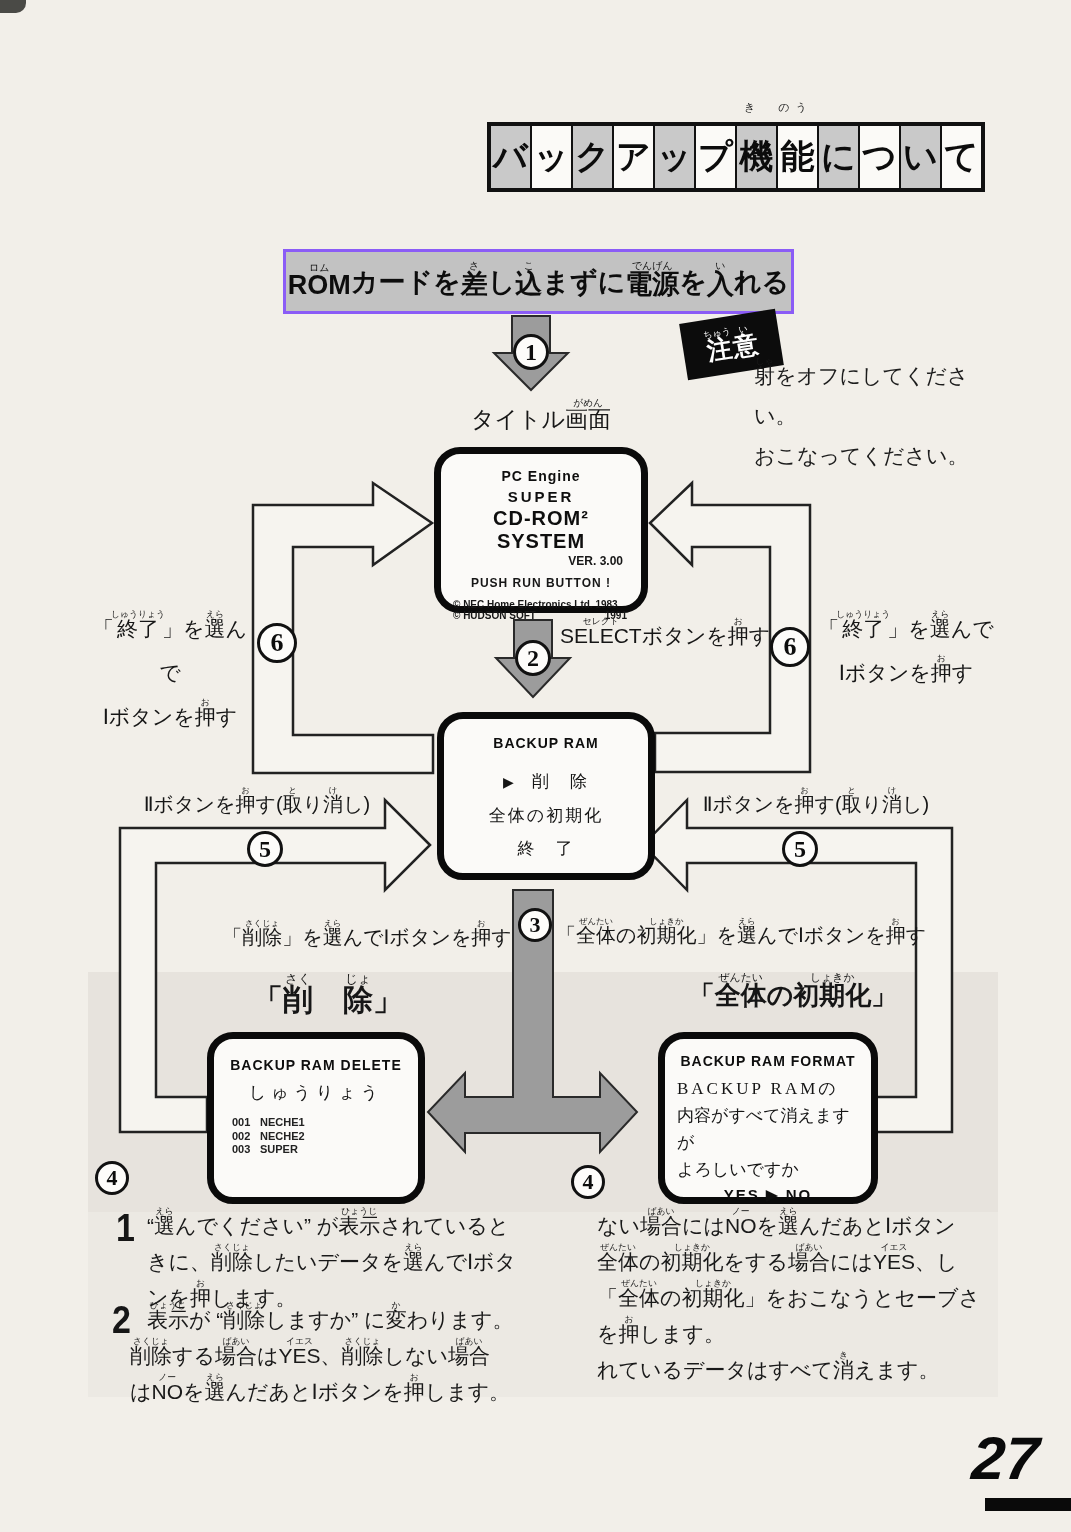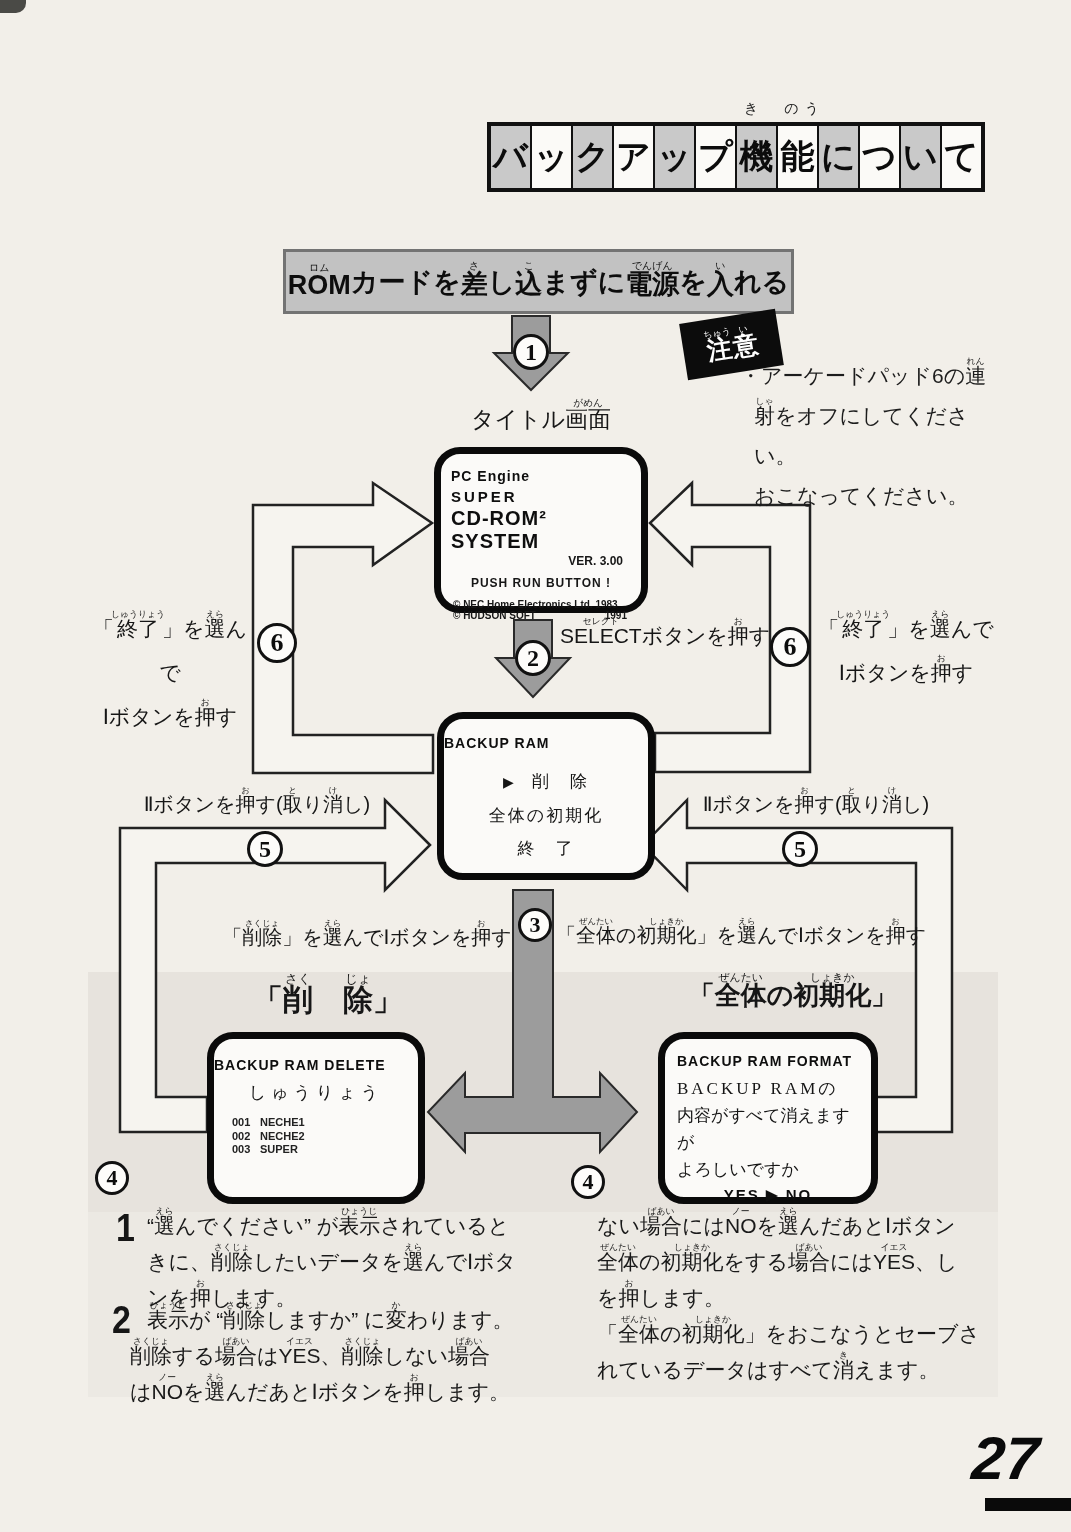--- a/index.html
+++ b/index.html
@@ -11,44 +11,44 @@
   
   .band{position:absolute;pointer-events:none;}
   .corner-mark{position:absolute;left:0;top:0;width:26px;height:13px;background:#4a4a46;border-bottom-right-radius:10px;}
 
   
   .title-banner{position:absolute;left:487px;top:122px;display:flex;border:4px solid #111;background:#111;}
   .title-cell{width:39px;height:62px;line-height:60px;text-align:center;font-size:34px;font-weight:bold;
               border-right:2px solid #111;color:#0c0c0c;}
   .title-cell:last-child{border-right:none;}
   .cell-g{background:#c9c9c9;} .cell-w{background:#fbfaf7;}
-  .title-furi{position:absolute;left:744px;top:100px;font-size:14px;letter-spacing:6px;color:#1a1a1a;}
+  .title-furi{position:absolute;left:744px;top:100px;font-size:11px;letter-spacing:6px;color:#1a1a1a;}
 
   
   .rom-banner{position:absolute;left:283px;top:249px;width:505px;height:59px;background:#c2c2c2;
-              border:3px solid #737373;display:flex;align-items:center;justify-content:center;
+              border:3px solid #8b5cf6;display:flex;align-items:center;justify-content:center;
               font-size:27px;font-weight:bold;color:#0d0d0d;z-index:2;}
   .rom-banner rt{font-size:10px;}
 
   
   .caution-box{position:absolute;left:683px;top:316px;width:97px;height:57px;background:#0c0c0c;color:#fff;
                transform:rotate(-9deg);display:flex;align-items:center;justify-content:center;
                font-size:25px;font-weight:bold;z-index:3;}
   .caution-box rt{color:#fff;font-size:9px;}
   .caution-lines{position:absolute;left:740px;top:356px;width:266px;font-size:21px;line-height:40px;
                  color:#1c1c1c;z-index:3;}
   .caution-lines .indent{padding-left:14px;}
 
   
   .screen{position:absolute;border:7px solid #0a0a0a;border-radius:26px;background:#fbfaf8;z-index:2;box-sizing:border-box;}
   .scr-title{left:434px;top:447px;width:214px;height:166px;padding:10px 10px 0;}
   .scr-menu{left:437px;top:712px;width:218px;height:168px;padding-top:16px;}
   .scr-del{left:207px;top:1032px;width:218px;height:172px;padding-top:18px;}
   .scr-fmt{left:658px;top:1032px;width:220px;height:172px;padding:14px 12px 0;}
-  .eng{font-weight:bold;letter-spacing:1px;color:#0e0e0e;}
+  .eng{font-weight:bold;letter-spacing:1px;text-align:center;color:#0e0e0e;}
   .serifjp{font-family:"Liberation Serif",serif;color:#151515;}
 
   .t-line1{font-size:14px;margin-top:4px;}
   .t-line2{font-size:15px;letter-spacing:3px;margin-top:4px;}
   .t-line3{font-size:20px;margin-top:2px;}
   .t-ver{font-size:12px;font-weight:bold;text-align:right;padding-right:8px;margin-top:1px;}
   .t-push{font-size:12px;font-weight:bold;text-align:center;margin-top:8px;letter-spacing:1px;}
   .t-copy{font-size:10px;font-weight:bold;margin-top:9px;padding:0 2px;text-align:left;}
   .t-copy2{font-size:10px;font-weight:bold;display:flex;justify-content:space-between;padding:0 4px 0 2px;}
 
@@ -139,21 +139,20 @@
     <span class="title-cell cell-w">て</span>
   </div>
 
   <div class="rom-banner"><ruby>ROM<rt>ロム</rt></ruby>カードを<ruby>差<rt>さ</rt></ruby>し<ruby>込<rt>こ</rt></ruby>まずに<ruby>電源<rt>でんげん</rt></ruby>を<ruby>入<rt>い</rt></ruby>れる</div>
 
   <div class="caution-box">
       <ruby>注<rt>ちゅう</rt></ruby> 
       <ruby>意<rt>い</rt></ruby>
     </div>
   <div class="caution-lines">
-    <div>・アーケードパッド6の<ruby>連<rt>れん</rt></ruby></div>
     <div class="indent"><ruby>射<rt>しゃ</rt></ruby>をオフにしてください。</div>
     <div class="indent">おこなってください。</div>
   </div>
 
   <div class="lbl ttl-lbl">タイトル<ruby>画面<rt>がめん</rt></ruby></div>
   <div class="screen scr-title">
     <div class="eng t-line1">PC Engine</div>
     <div class="eng t-line2">SUPER</div>
     <div class="eng t-line3">CD-ROM² SYSTEM</div>
     <div class="t-ver">VER. 3.00</div>
@@ -235,21 +234,21 @@
   <div class="step-no" style="left:112px;top:1300px;">2</div>
   <div class="instr" style="left:130px;top:1300px;">
     <div class="s2-first"><ruby>表示<rt>ひょうじ</rt></ruby>が “<ruby>削除<rt>さくじょ</rt></ruby>しますか” に<ruby>変<rt>か</rt></ruby>わります。</div>
     <div><ruby>削除<rt>さくじょ</rt></ruby>する<ruby>場合<rt>ばあい</rt></ruby>は<ruby>YES<rt>イエス</rt></ruby>、<ruby>削除<rt>さくじょ</rt></ruby>しない<ruby>場合<rt>ばあい</rt></ruby></div>
     <div>は<ruby>NO<rt>ノー</rt></ruby>を<ruby>選<rt>えら</rt></ruby>んだあとⅠボタンを<ruby>押<rt>お</rt></ruby>します。</div>
   </div>
 
   <div class="instr" style="left:597px;top:1206px;">
     <div>ない<ruby>場合<rt>ばあい</rt></ruby>には<ruby>NO<rt>ノー</rt></ruby>を<ruby>選<rt>えら</rt></ruby>んだあとⅠボタン</div>
     <div><ruby>全体<rt>ぜんたい</rt></ruby>の<ruby>初期化<rt>しょきか</rt></ruby>をする<ruby>場合<rt>ばあい</rt></ruby>には<ruby>YES<rt>イエス</rt></ruby>、し</div>
+    <div>「<ruby>全体<rt>ぜんたい</rt></ruby>の<ruby>初期化<rt>しょきか</rt></ruby>」をおこなうとセーブさ</div>
     <div>を<ruby>押<rt>お</rt></ruby>します。</div>
-    <div>「<ruby>全体<rt>ぜんたい</rt></ruby>の<ruby>初期化<rt>しょきか</rt></ruby>」をおこなうとセーブさ</div>
     <div>れているデータはすべて<ruby>消<rt>き</rt></ruby>えます。</div>
   </div>
 
   <div class="pagenum">27</div>
   <div class="pagebar"></div>
 
 </div>
 
 </body></html>

